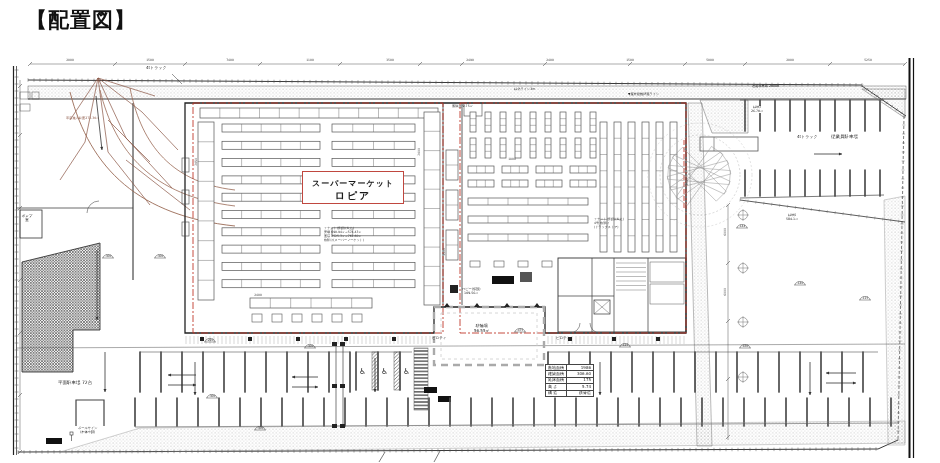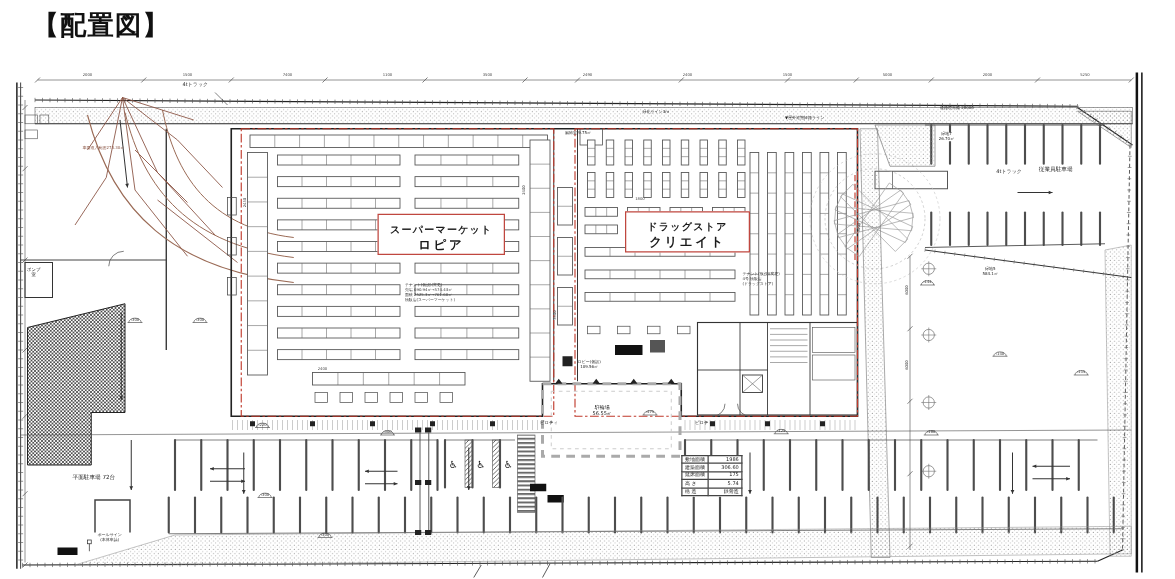--- a/index.html
+++ b/index.html
@@ -1219,24 +1219,20 @@
         <path d="M255,430 A5,3.5 0 0 1 265,430" fill="none" stroke="#444" stroke-width="0.5"></path>
         <line x1="254" y1="430" x2="266" y2="430" stroke="#444" stroke-width="0.5"></line>
         <text x="260" y="428.8" font-size="3" fill="#333" text-anchor="middle">-300</text>
       </g>
     </svg>
 
   <div class="redbox" style="left:302px;top:171px;width:100px;height:31px;">
     <span class="l1">スーパーマーケット</span>
     <span class="l2">ロピア</span>
   </div>
-  <div class="redbox" style="left:500px;top:169px;width:98px;height:31px;">
-    <span class="l1">ドラッグストア</span>
-    <span class="l2">クリエイト</span>
-  </div>
 
   <div class="lbl s45" style="left:831px;top:134px;">従業員駐車場</div>
   <div class="lbl s4" style="left:797px;top:135px;">4tトラック</div>
   <div class="lbl s4" style="left:146px;top:66px;">4tトラック</div>
   <div class="lbl s45" style="left:58px;top:380px;">平面駐車場 72台</div>
   <div class="lbl s35" style="left:20px;top:214px;width:14px;white-space:normal;text-align:center;">ポンプ室</div>
   <div class="lbl s35" style="left:432px;top:336px;">ピロティ</div>
   <div class="lbl s35" style="left:556px;top:336px;">ピロティ</div>
   <div class="lbl s3 ctr" style="left:462px;top:288px;">
     <div>ロビー(仮設)</div>

